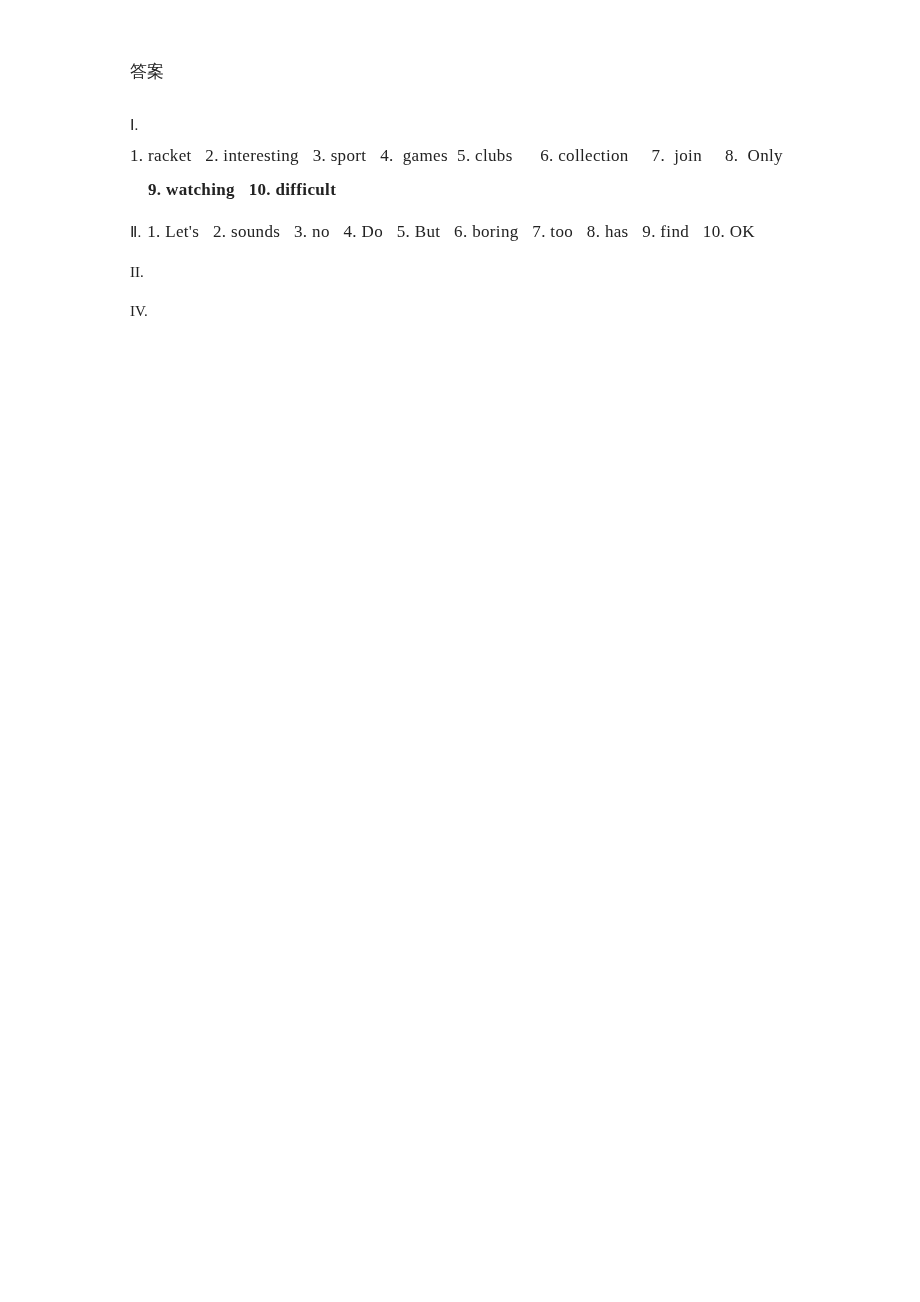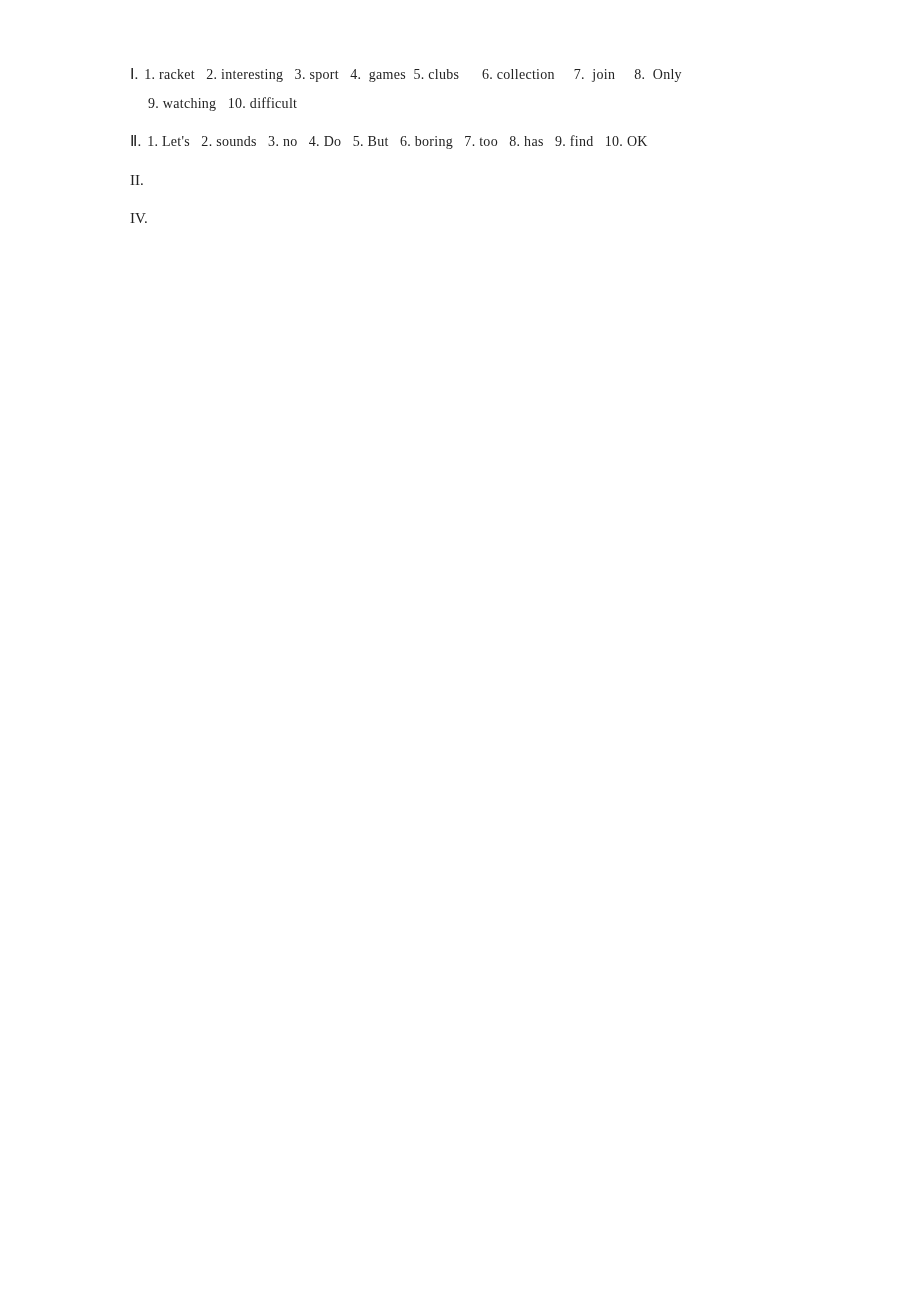--- a/index.html
+++ b/index.html
@@ -36,33 +36,35 @@
       gap: 0 4px;
       margin-bottom: 2px;
     }
 
     .roman-label {
       font-size: 15px;
       margin-right: 2px;
     }
 
     .answer-text {
-      font-size: 14px;
+      font-size: 17px;
       letter-spacing: 0.02em;
     }
 
     .indent {
       padding-left: 18px;
+      font-weight: bold;
     }
   </style>
 </head>
 <body>
 
 <div>
 
+  <div class="title">答案</div>
 
   <div class="section">
     <div class="section-line">
       <span class="roman-label">Ⅰ.</span>
       <span class="answer-text">1.&nbsp;racket&nbsp;&nbsp;&nbsp;2.&nbsp;interesting&nbsp;&nbsp;&nbsp;3.&nbsp;sport&nbsp;&nbsp;&nbsp;4.&nbsp;&nbsp;games&nbsp;&nbsp;5.&nbsp;clubs&nbsp;&nbsp;&nbsp;&nbsp;&nbsp;&nbsp;6.&nbsp;collection&nbsp;&nbsp;&nbsp;&nbsp;&nbsp;7.&nbsp;&nbsp;join&nbsp;&nbsp;&nbsp;&nbsp;&nbsp;8.&nbsp;&nbsp;Only</span>
     </div>
     <div class="section-line indent">
       <span class="answer-text">9.&nbsp;watching&nbsp;&nbsp;&nbsp;10.&nbsp;difficult</span>
     </div>
   </div>

